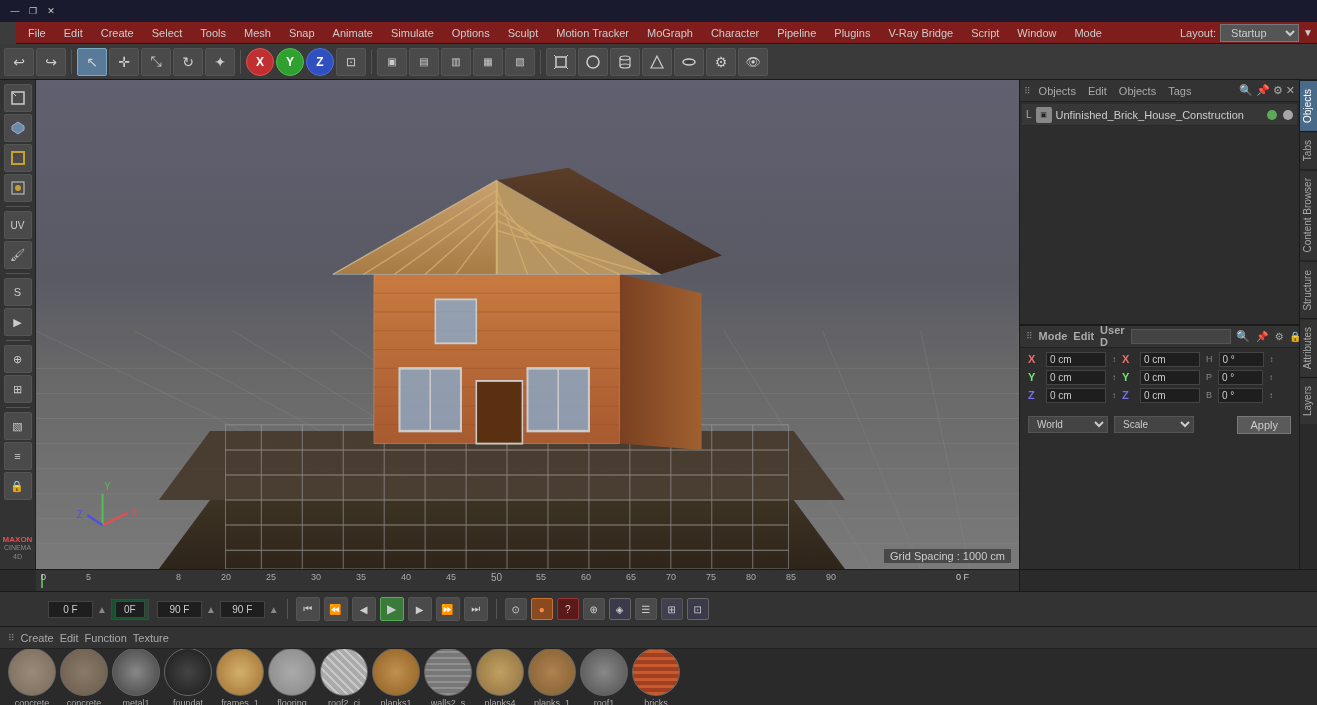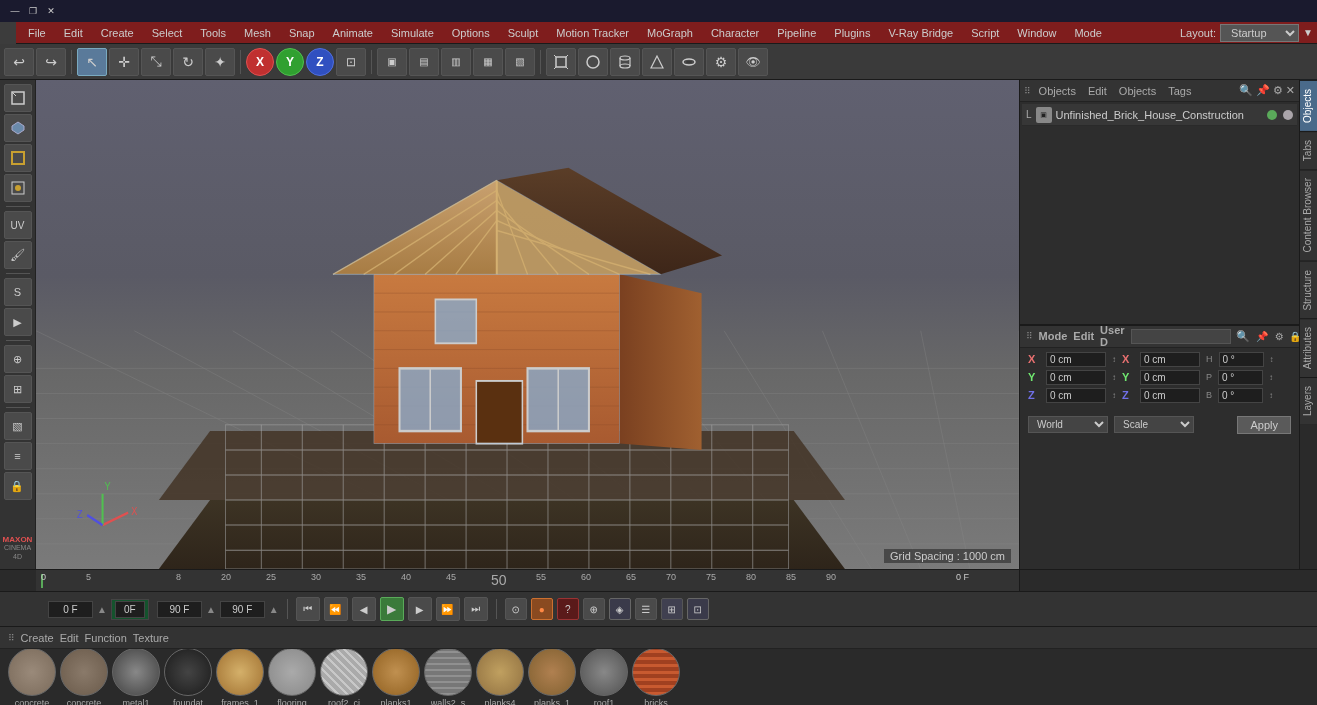--- a/index.html
+++ b/index.html
@@ -523,21 +523,21 @@
       <span style="position: absolute; left: 5px; top: 2px; font-size: 9px; color: #ccc;">0</span>
       <span style="position: absolute; left: 50px; top: 2px; font-size: 9px; color: #aaa;">5</span>
       <span style="position: absolute; left: 95px; top: 2px; font-size: 14px; color: #aaa; margin-top: 40px;">10</span>
       <span style="position: absolute; left: 140px; top: 2px; font-size: 9px; color: #aaa;">8</span>
       <span style="position: absolute; left: 185px; top: 2px; font-size: 9px; color: #aaa;">20</span>
       <span style="position: absolute; left: 230px; top: 2px; font-size: 9px; color: #aaa;">25</span>
       <span style="position: absolute; left: 275px; top: 2px; font-size: 9px; color: #aaa;">30</span>
       <span style="position: absolute; left: 320px; top: 2px; font-size: 9px; color: #aaa;">35</span>
       <span style="position: absolute; left: 365px; top: 2px; font-size: 9px; color: #aaa;">40</span>
       <span style="position: absolute; left: 410px; top: 2px; font-size: 9px; color: #aaa;">45</span>
-      <span style="position: absolute; left: 455px; top: 2px; font-size: 14px; color: #aaa;">50</span>
+      <span style="position: absolute; left: 455px; top: 2px; font-size: 10px; color: #aaa;">50</span>
       <span style="position: absolute; left: 500px; top: 2px; font-size: 9px; color: #aaa;">55</span>
       <span style="position: absolute; left: 545px; top: 2px; font-size: 9px; color: #aaa;">60</span>
       <span style="position: absolute; left: 590px; top: 2px; font-size: 9px; color: #aaa;">65</span>
       <span style="position: absolute; left: 630px; top: 2px; font-size: 9px; color: #aaa;">70</span>
       <span style="position: absolute; left: 670px; top: 2px; font-size: 9px; color: #aaa;">75</span>
       <span style="position: absolute; left: 710px; top: 2px; font-size: 9px; color: #aaa;">80</span>
       <span style="position: absolute; left: 750px; top: 2px; font-size: 9px; color: #aaa;">85</span>
       <span style="position: absolute; left: 790px; top: 2px; font-size: 9px; color: #aaa;">90</span>
       <span style="position: absolute; right: 50px; top: 2px; font-size: 9px; color: #ccc;">0 F</span>
     </div>

